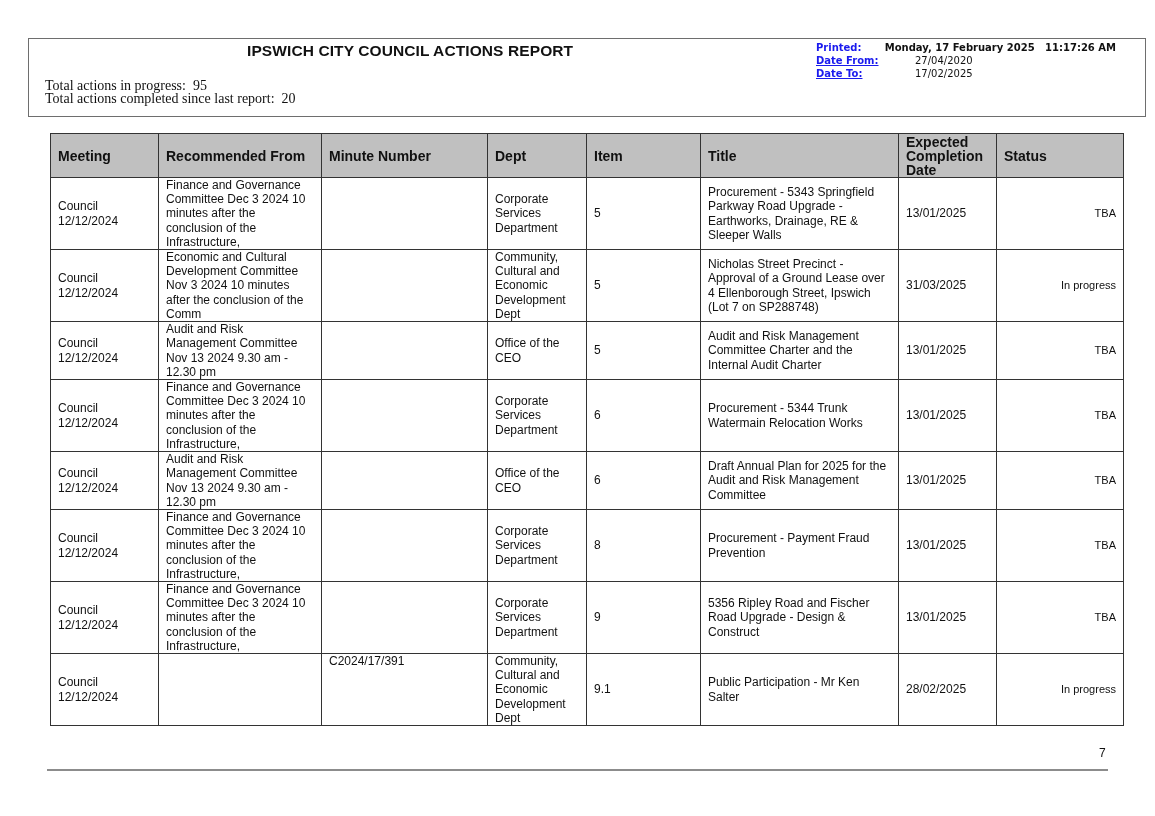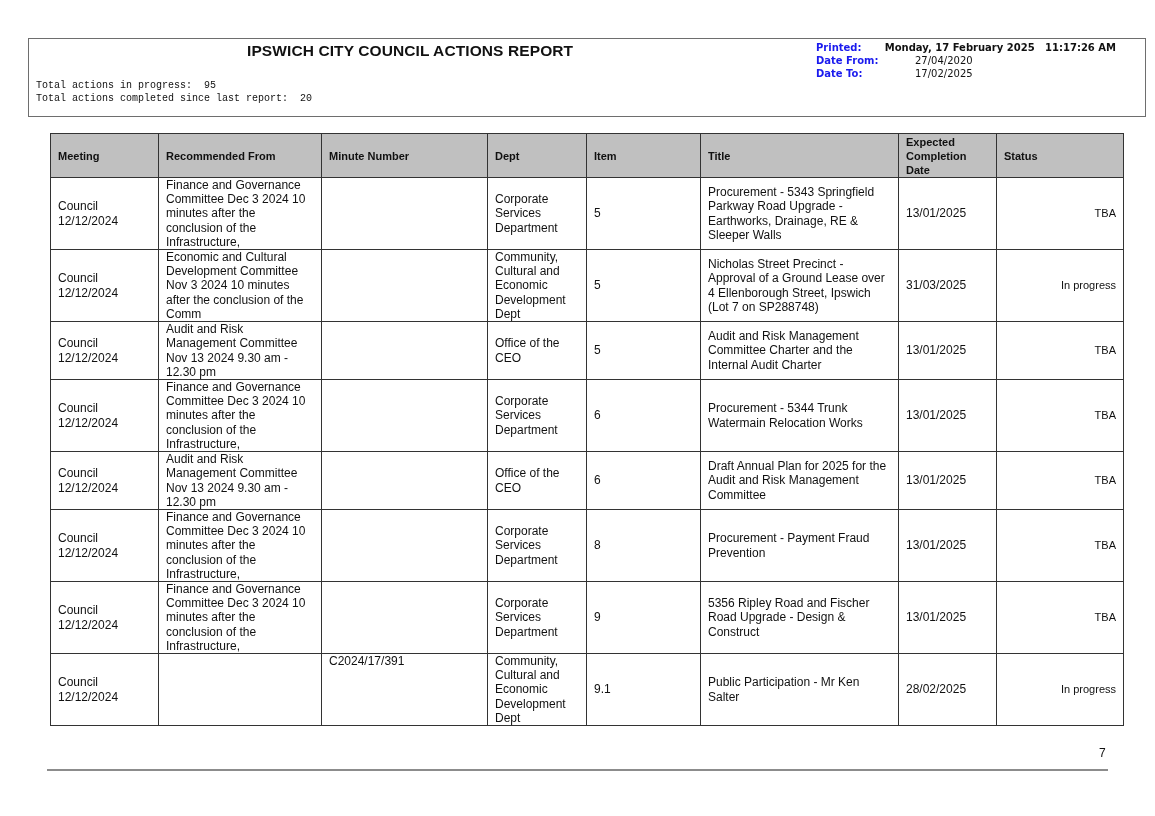--- a/index.html
+++ b/index.html
@@ -2,34 +2,34 @@
 <html><head>
 <meta charset="utf-8">
 <style>
   html, body { margin: 0; padding: 0; background: #ffffff; }
   body { width: 1155px; height: 816px; position: relative; overflow: hidden;
          font-family: "Liberation Sans", sans-serif; color: #111; }
   .header-box { position: absolute; left: 28px; top: 38px; width: 1118px; height: 79px;
                 border: 1.5px solid #6e6e6e; box-sizing: border-box; }
   .report-title { position: absolute; left: 218px; top: 3px; font-size: 15.5px; font-weight: bold;
                   font-family: "Liberation Sans", sans-serif; letter-spacing: 0.1px; }
-  .totals { position: absolute; left: 7px; top: 40px; font-family: Liberation Mono, monospace;
-            font-size: 10px; line-height: 13px; }
+  .totals { position: absolute; left: 16px; top: 40px; font-family: Liberation Serif, serif;
+            font-size: 14px; line-height: 13px; }
   .meta { position: absolute; left: 787px; top: 2px; font-family: "DejaVu Sans", sans-serif;
           font-size: 10px; line-height: 13px; }
   .meta .lbl { color: #1a1aee; font-weight: bold; display: inline-block; }
   .meta .printed-val { font-weight: bold; color: #111; margin-left: 20px; }
   .meta .row { white-space: pre; }
-  .meta .lbl.w { width: 99px; }
+  .meta .lbl.w { width: 99px; text-decoration: underline; }
 
   table.actions { position: absolute; left: 50px; top: 133px; border-collapse: collapse;
                   table-layout: fixed; width: 1073px; font-size: 12px; line-height: 14.2px; }
   table.actions th, table.actions td { border: 1.5px solid #333; padding: 0 7px; vertical-align: middle;
                   text-align: left; overflow: hidden; }
-  table.actions th { background: #c0c0c0; font-weight: bold; height: 43px; font-size: 11px; line-height: 14px; }
+  table.actions th { background: #c0c0c0; font-weight: bold; height: 43px; font-size: 14px; line-height: 14px; }
   table.actions td.status { font-size: 11px; text-align: right; }
   .page-num { position: absolute; left: 1099px; top: 746px; font-size: 12px; }
   .footer-rule { position: absolute; left: 47px; top: 769px; width: 1061px; height: 2px; background: #8c8c8c; }
 </style>
 </head>
 <body>
 
 <div class="header-box">
   <div class="report-title">IPSWICH CITY COUNCIL ACTIONS REPORT</div>
   <div class="totals">

